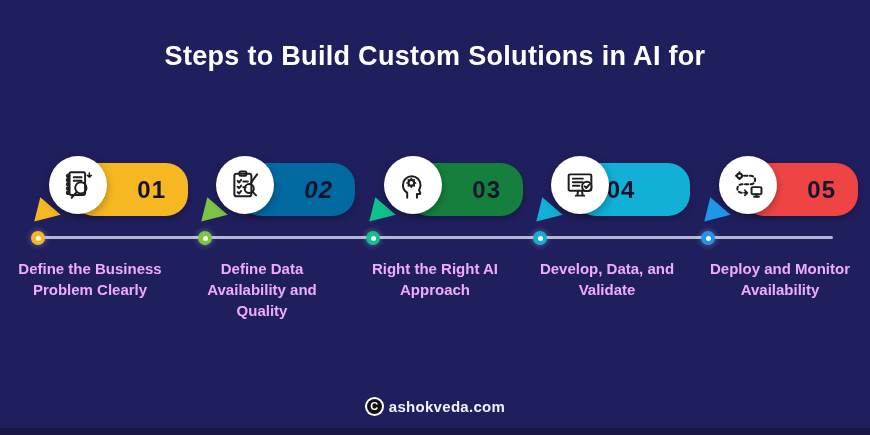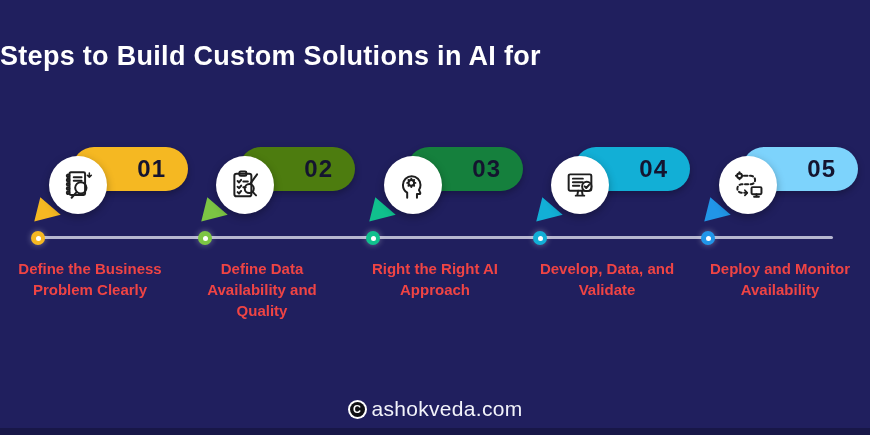--- a/index.html
+++ b/index.html
@@ -3,54 +3,54 @@
 <meta charset="utf-8">
 <style>
   html,body{margin:0;padding:0;background:#101038;}
   .canvas{
     position:relative;width:870px;height:435px;overflow:hidden;
     background:#201f5e;
     font-family:"Liberation Sans","DejaVu Sans",sans-serif;
   }
   .bottom-strip{position:absolute;left:0;bottom:0;width:100%;height:7px;background:#181748;}
   .title{
-    position:absolute;top:36px;left:0;right:0;
+    position:absolute;top:36px;left:0;right:0;text-align:center;
     color:#ffffff;font-weight:bold;font-size:27px;line-height:40px;letter-spacing:.3px;
   }
   .title span{display:block;}
   .timeline{position:absolute;left:38px;top:236px;width:795px;height:3px;background:#b6b7d0;border-radius:2px;}
   .step{position:absolute;top:0;width:0;height:435px;}
   .pill{
-    position:absolute;left:34px;top:147px;width:116px;height:44px;border-radius:22px;
+    position:absolute;left:34px;top:163px;width:116px;height:53px;border-radius:22px;
     display:flex;align-items:center;justify-content:flex-end;padding-right:22px;box-sizing:border-box;
     z-index:2;box-shadow:0 3px 7px rgba(0,0,0,.28);
   }
   .num{font-size:24px;font-weight:bold;color:#14142f;letter-spacing:1px;}
   .icon-circle{
     position:absolute;left:11px;top:156px;width:58px;height:58px;border-radius:50%;
     background:#ffffff;z-index:3;display:flex;align-items:center;justify-content:center;
     box-shadow:0 3px 8px rgba(0,0,0,.3);
   }
   .tri{position:absolute;left:-4px;top:196px;z-index:1;transform:rotate(14deg);}
   .dot{
     position:absolute;left:-7px;top:231px;width:14px;height:14px;border-radius:50%;
     display:flex;align-items:center;justify-content:center;z-index:4;
     box-shadow:0 0 6px rgba(255,255,255,.35);
   }
   .dot-core{width:5px;height:5px;border-radius:50%;background:#ffffff;}
   .label{
     position:absolute;top:258px;width:156px;left:calc(var(--lo) - 78px);
-    text-align:center;color:#ef4444;font-size:15px;font-weight:bold;line-height:21px;
+    text-align:center;color:#f0abfc;font-size:15px;font-weight:bold;line-height:21px;
   }
   .footer{
     position:absolute;left:0;right:0;top:397px;display:flex;align-items:center;justify-content:center;gap:5px;
   }
   .logo{width:19px;height:19px;border-radius:50%;background:#ffffff;display:flex;align-items:center;justify-content:center;}
   .logo-inner{width:15px;height:15px;border-radius:50%;background:#101014;color:#ffffff;font-size:11px;font-weight:bold;display:flex;align-items:center;justify-content:center;line-height:1;}
-  .footer-text{color:#f2f3fa;font-size:21px;font-weight:normal;letter-spacing:.3px;}
+  .footer-text{color:#f2f3fa;font-size:15px;font-weight:bold;letter-spacing:.3px;}
   .icon-svg{display:block;}
 </style>
 </head>
 <body>
 
 <div class="canvas">
 
   <div class="title">
     <span>Steps to Build Custom Solutions in AI for</span>
   </div>
@@ -79,21 +79,21 @@
     <svg class="tri" width="32" height="32" viewBox="0 0 32 32">
       <polygon points="3,4 3,29 27,16" stroke-linejoin="round" fill="#f5b822"></polygon>
     </svg>
     <div class="dot" style="background: rgb(245, 184, 34);">
         <span class="dot-core"></span>
       </div>
     <div class="label">Define the Business Problem Clearly</div>
   </div>
 
   <div class="step" style="left:205px;--lo:57px">
-    <div class="pill" style="background: #4d7c0f;">
+    <div class="pill" style="background: #0369a1; font-style: italic;">
       <span class="num">02</span>
     </div>
     <div class="icon-circle">
       <svg class="icon-svg" width="34" height="34" viewBox="0 0 24 24" fill="none" stroke="#1e1e1e" stroke-width="1.4" stroke-linecap="round" stroke-linejoin="round">
         <rect x="4.5" y="4" width="12" height="16" rx="1.5"></rect>
         <rect x="8" y="2.5" width="5" height="3" rx="1"></rect>
         <path d="M6.8 9.2l1 1 1.5-1.8"></path>
           <line x1="10.8" y1="9.6" x2="14" y2="9.6"></line>
         <path d="M6.8 13.2l1 1 1.5-1.8"></path>
           <line x1="10.8" y1="13.6" x2="12.5" y2="13.6"></line>
@@ -133,21 +133,21 @@
     <svg class="tri" width="32" height="32" viewBox="0 0 32 32">
       <polygon points="3,4 3,29 27,16" stroke-linejoin="round" fill="#10c08d"></polygon>
     </svg>
     <div class="dot" style="background: rgb(16, 192, 141);">
         <span class="dot-core"></span>
       </div>
     <div class="label">Right the Right AI Approach</div>
   </div>
 
   <div class="step" style="left:540px;--lo:67px">
-    <div class="pill" style="background: rgb(18, 175, 214);">
+    <div class="pill" style="background: rgb(18, 175, 214); justify-content: center;">
       <span class="num">04</span>
     </div>
     <div class="icon-circle">
       <svg class="icon-svg" width="34" height="34" viewBox="0 0 24 24" fill="none" stroke="#1e1e1e" stroke-width="1.4" stroke-linecap="round" stroke-linejoin="round">
         <rect x="4" y="4.5" width="16" height="11.5" rx="1"></rect>
         <line x1="7" y1="7.5" x2="14" y2="7.5"></line>
           <line x1="7" y1="10" x2="14" y2="10"></line>
           <line x1="7" y1="12.5" x2="11.5" y2="12.5"></line>
         <path d="M9 19.5h6M10.7 16l-.6 3.3M13.3 16l.6 3.3"></path>
         <circle cx="16.8" cy="13" r="3.3" fill="#ffffff"></circle>
@@ -157,21 +157,21 @@
     <svg class="tri" width="32" height="32" viewBox="0 0 32 32">
       <polygon points="3,4 3,29 27,16" stroke-linejoin="round" fill="#12afd6"></polygon>
     </svg>
     <div class="dot" style="background: rgb(18, 175, 214);">
         <span class="dot-core"></span>
       </div>
     <div class="label">Develop, Data, and Validate</div>
   </div>
 
   <div class="step" style="left:708px;--lo:72px">
-    <div class="pill" style="background: #7dd3fc;">
+    <div class="pill" style="background: #ef4444;">
       <span class="num">05</span>
     </div>
     <div class="icon-circle">
       <svg class="icon-svg" width="34" height="34" viewBox="0 0 24 24" fill="none" stroke="#1e1e1e" stroke-width="1.4" stroke-linecap="round" stroke-linejoin="round">
         <circle cx="6" cy="5.5" r="1.7"></circle>
         <line x1="6" y1="3" x2="6" y2="3.8"></line>
           <line x1="6" y1="7.2" x2="6" y2="8"></line>
         <line x1="3.5" y1="5.5" x2="4.3" y2="5.5"></line>
           <line x1="7.7" y1="5.5" x2="8.5" y2="5.5"></line>
         <path d="M9.5 5.5h4.5a3 3 0 0 1 0 6H7.5a3 3 0 0 0 0 6h3.5" stroke-dasharray="2.2 1.7"></path>

